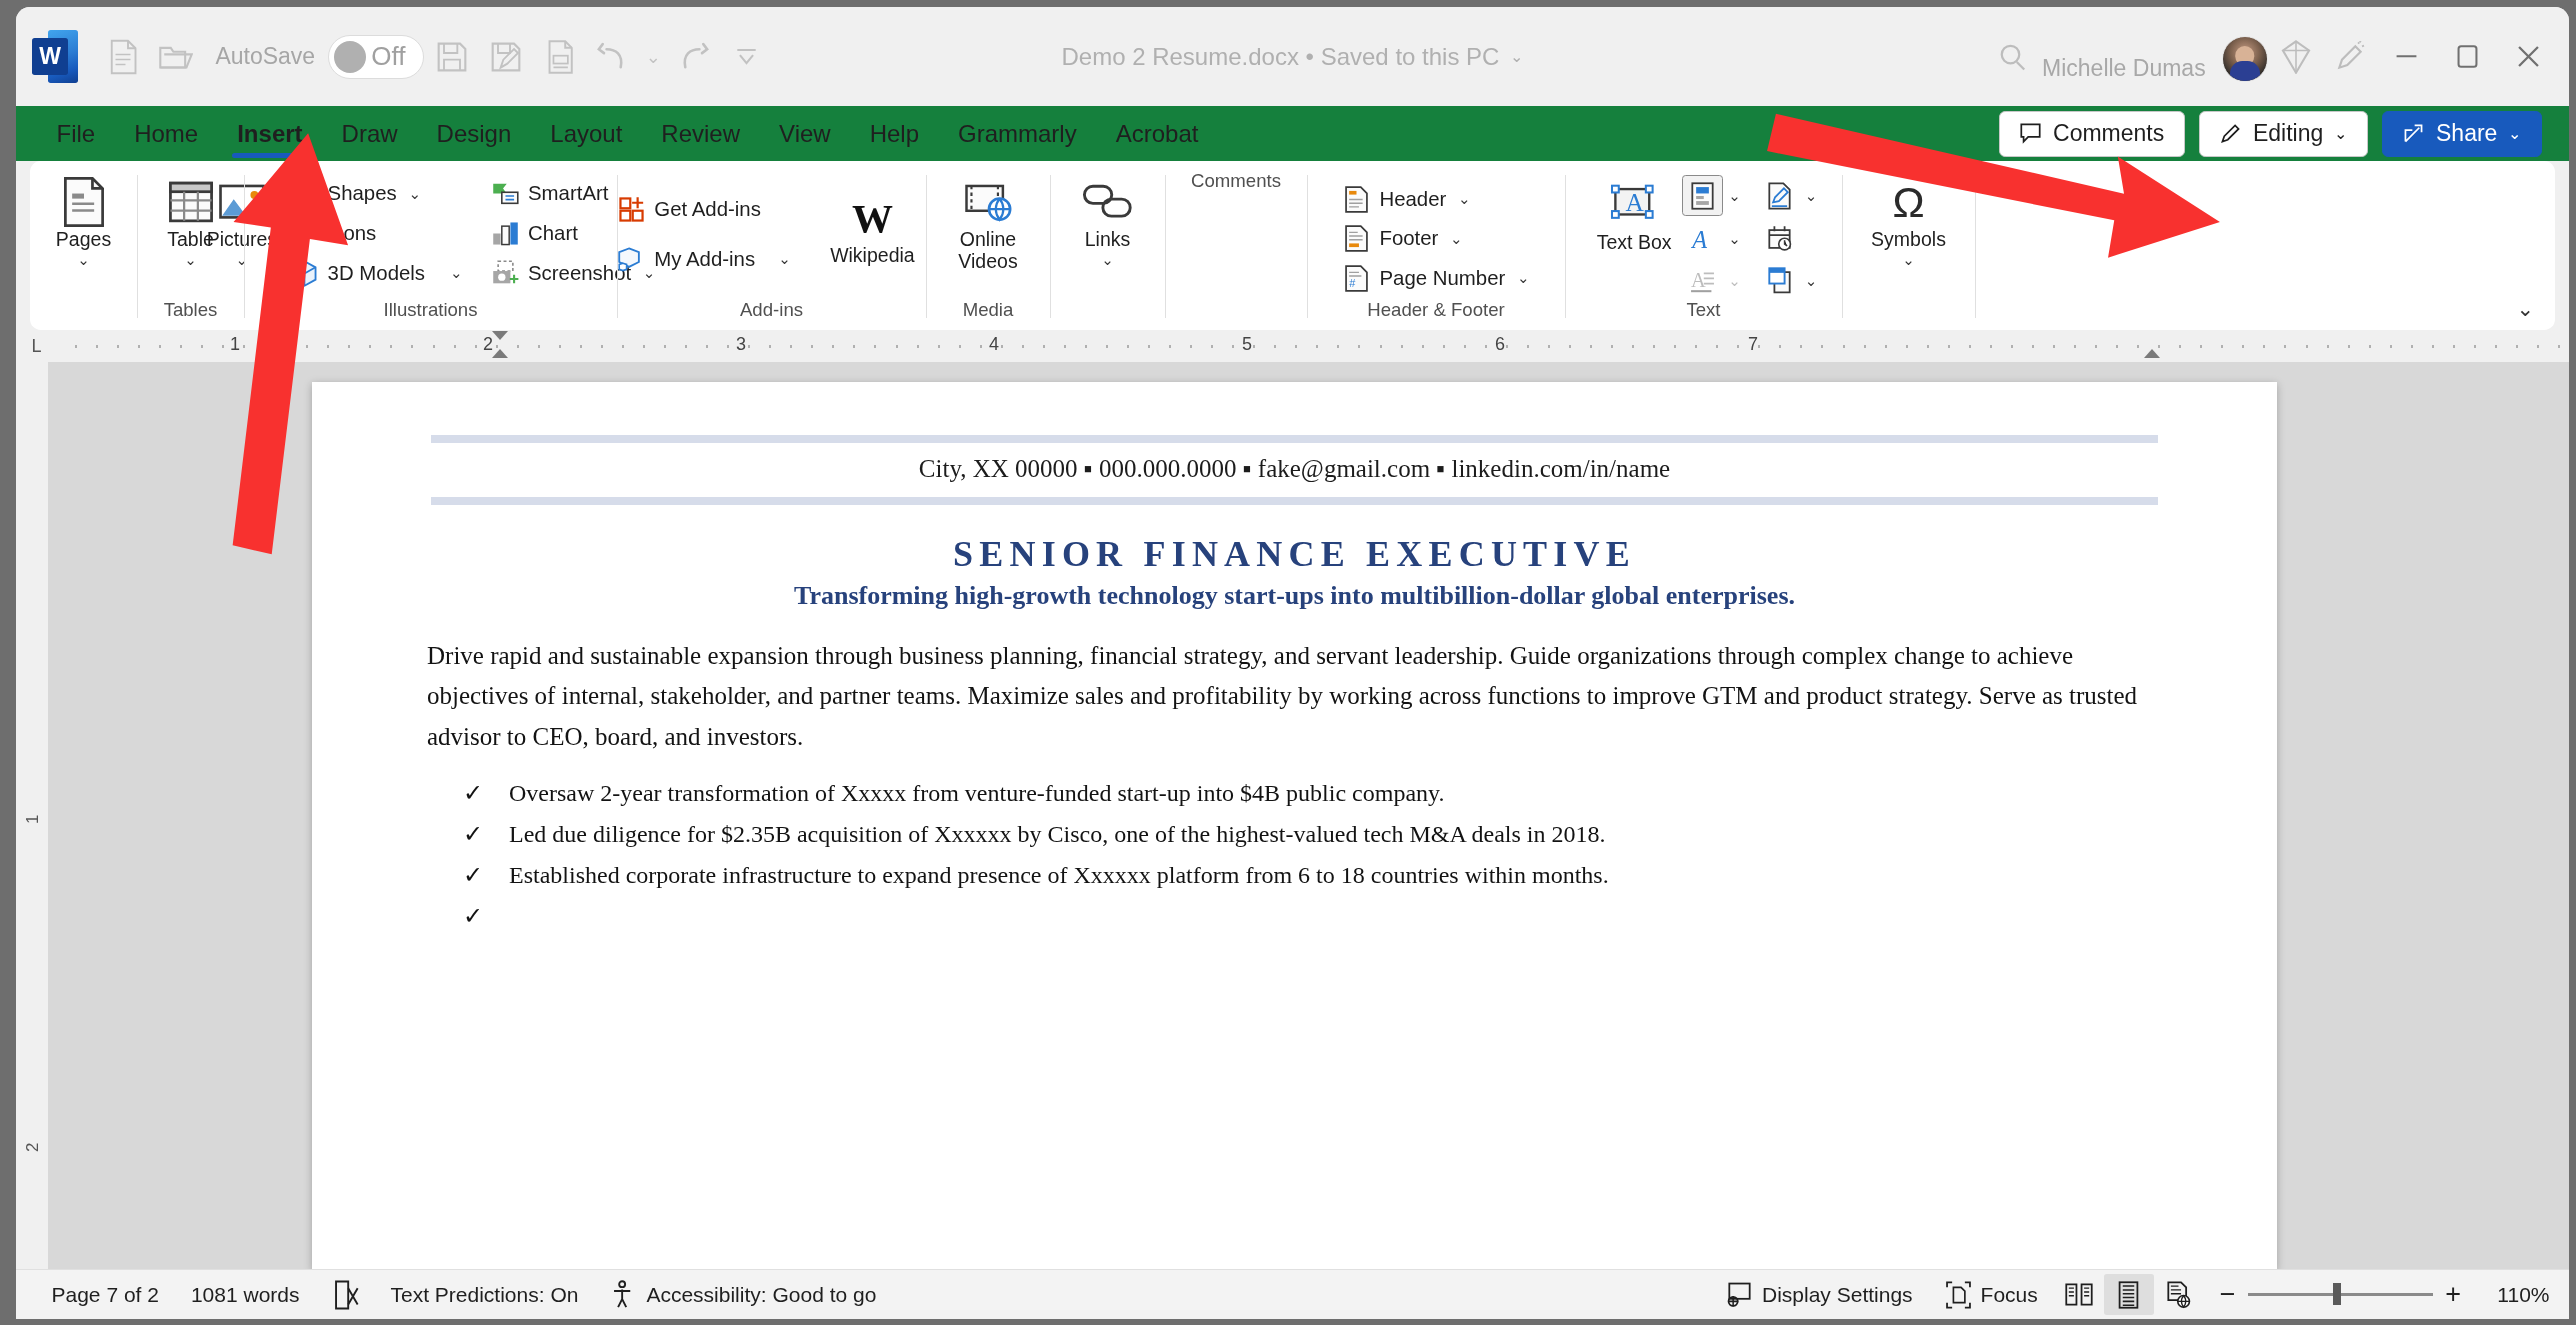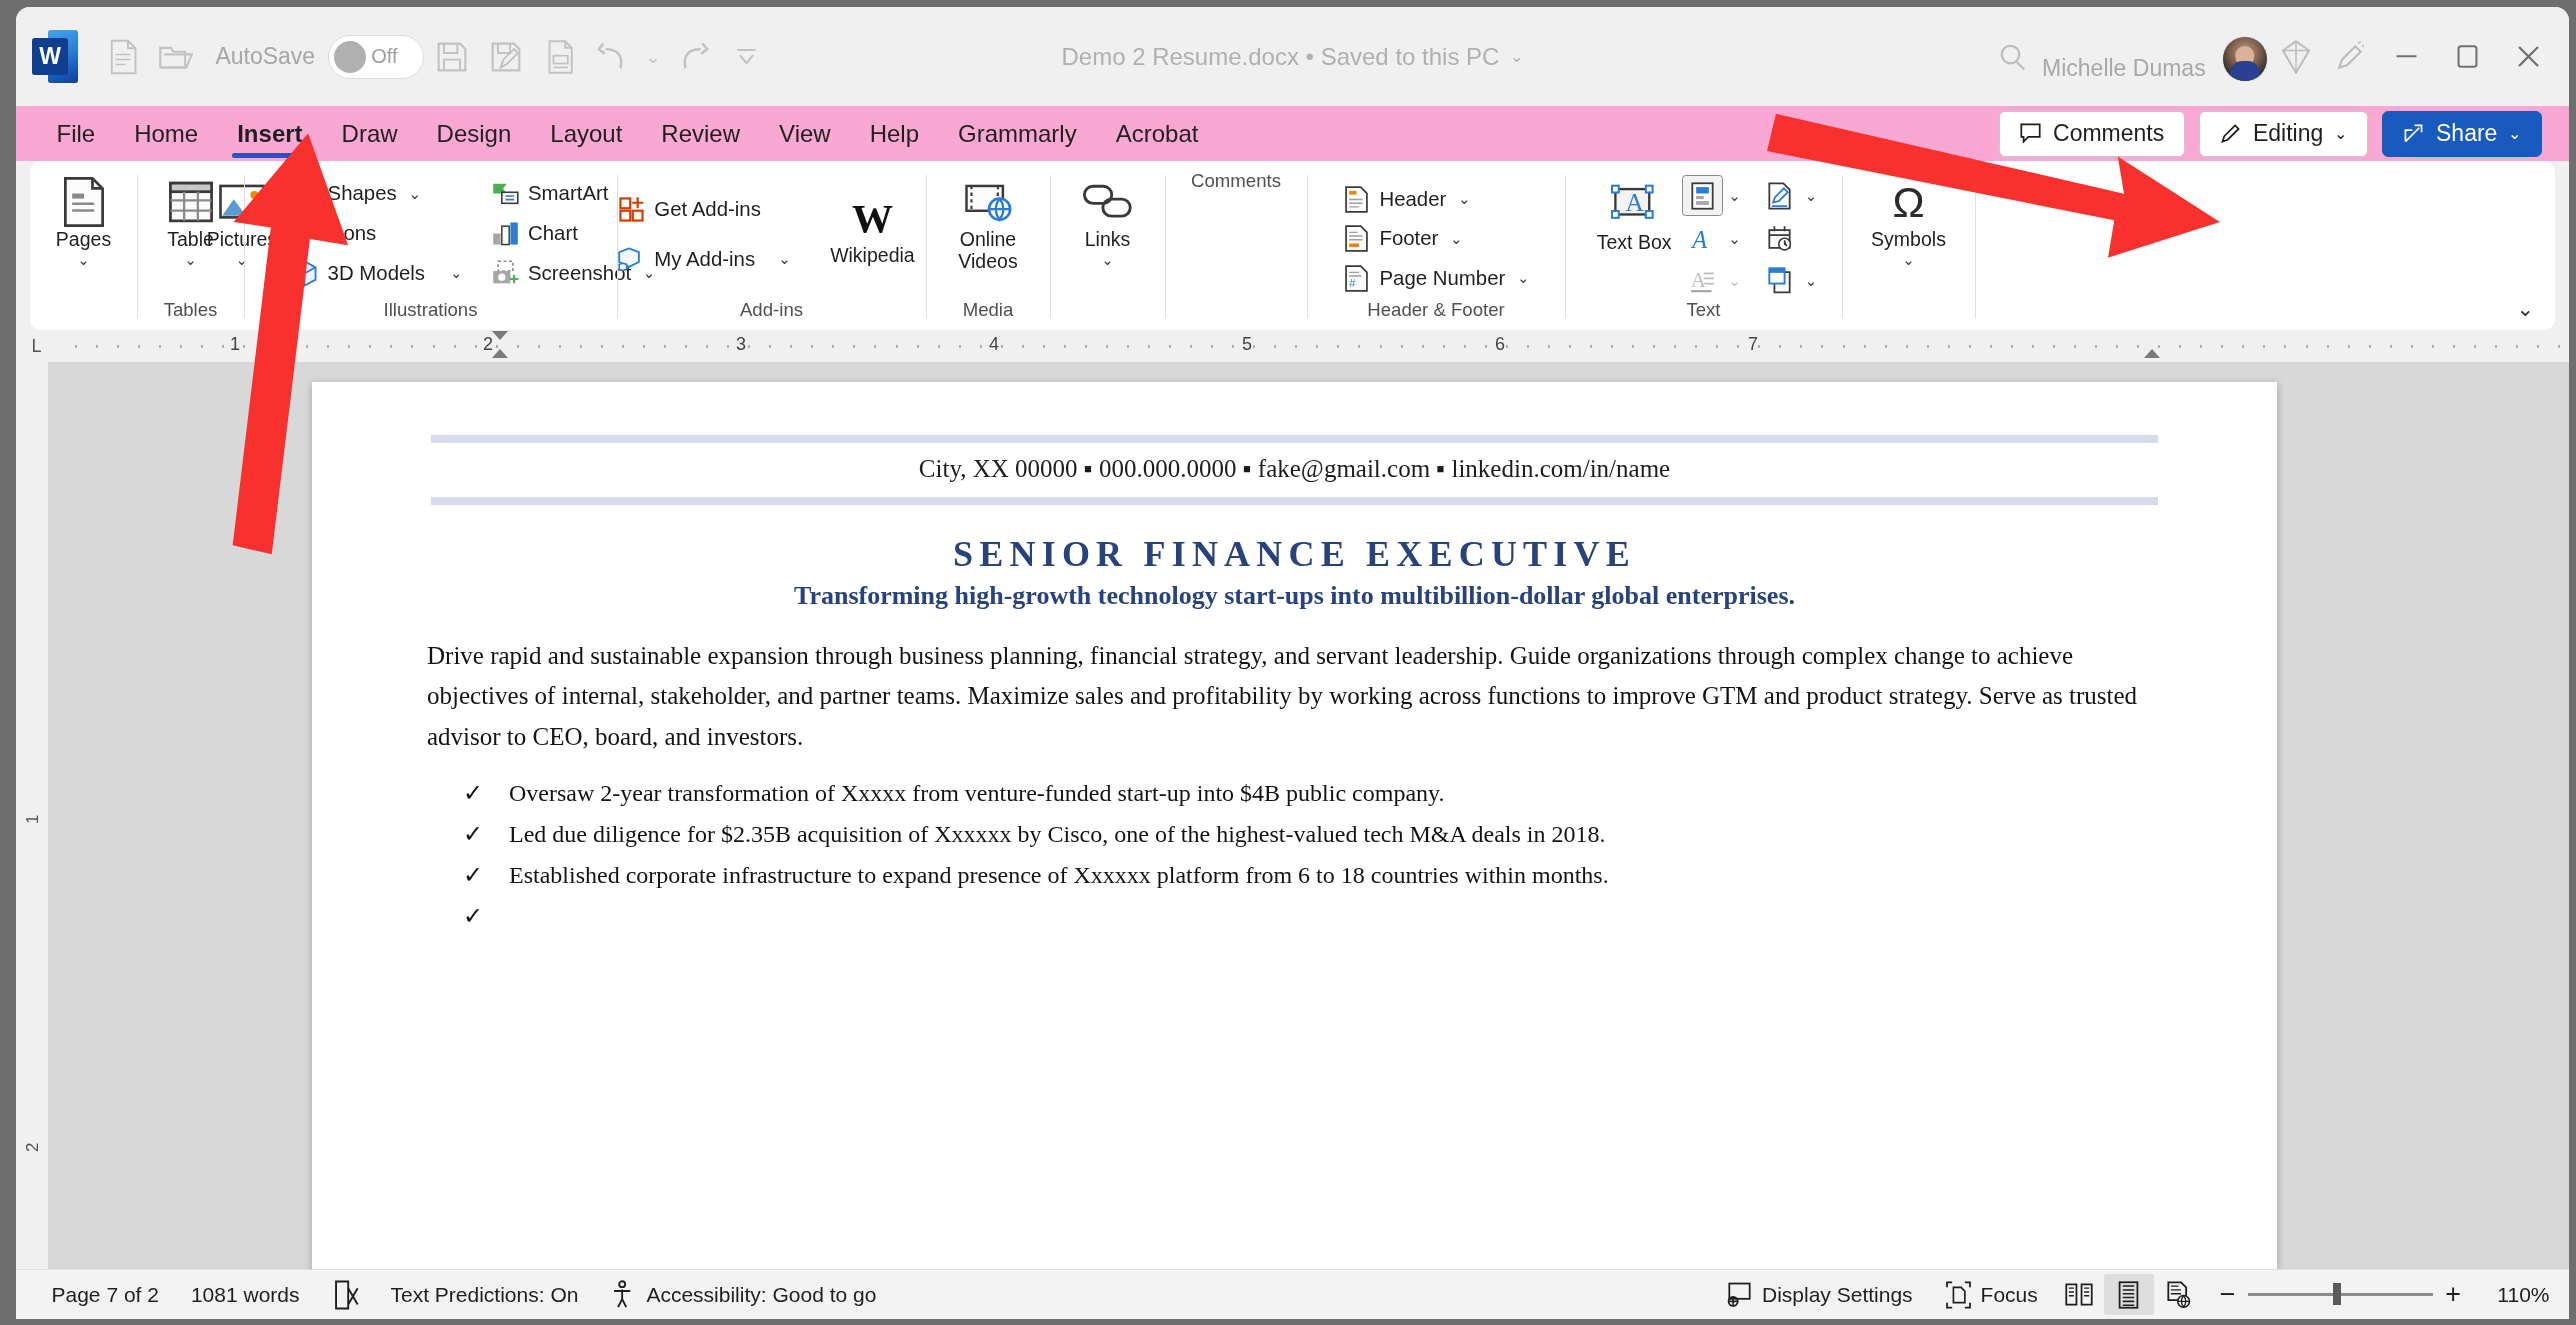--- a/index.html
+++ b/index.html
@@ -72,21 +72,21 @@
     border-radius: 22px;
     background: #fff;
     padding: 0 5.3px;
     gap: 5.3px;
   }
   .autosave-knob {
     width: 32px; height: 32px; border-radius: 50%;
     background: #b0b0b0;
     flex: none;
   }
-  .autosave-state { color: #a0a0a0; font-size: 20px; }
+  .autosave-state { color: #a0a0a0; font-size: 26px; }
   .title-center {
     position: absolute;
     left: 0; right: 0;
     text-align: center;
     pointer-events: none;
   }
   .doc-title {
     display: inline-flex; align-items: center; gap: 10.7px;
     color: #b0b0b0; font-size: 24px;
     pointer-events: auto;
@@ -119,21 +119,21 @@
     width: 57px; height: 50px;
     display:flex; align-items:center; justify-content:center;
     color:#707070;
   }
 
   
   .tabbar {
     height: 55px;
     display: flex; align-items: center;
     padding-left: 21px;
-    background: #f9a8d4;
+    background: #15803d;
     position: relative;
   }
   .tab {
     font-size: 24px; color: #1f1f1f;
     padding: 0 19.5px; height: 50px;
     display:flex; align-items:center;
     position: relative;
     white-space: nowrap;
   }
   .tab.active { font-weight: bold; }

